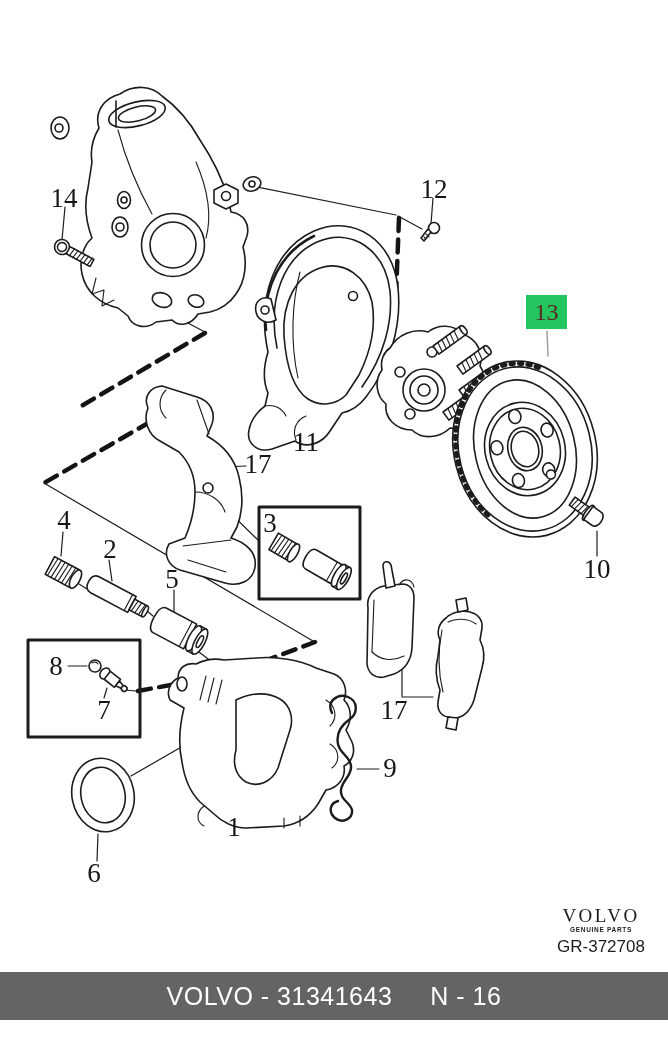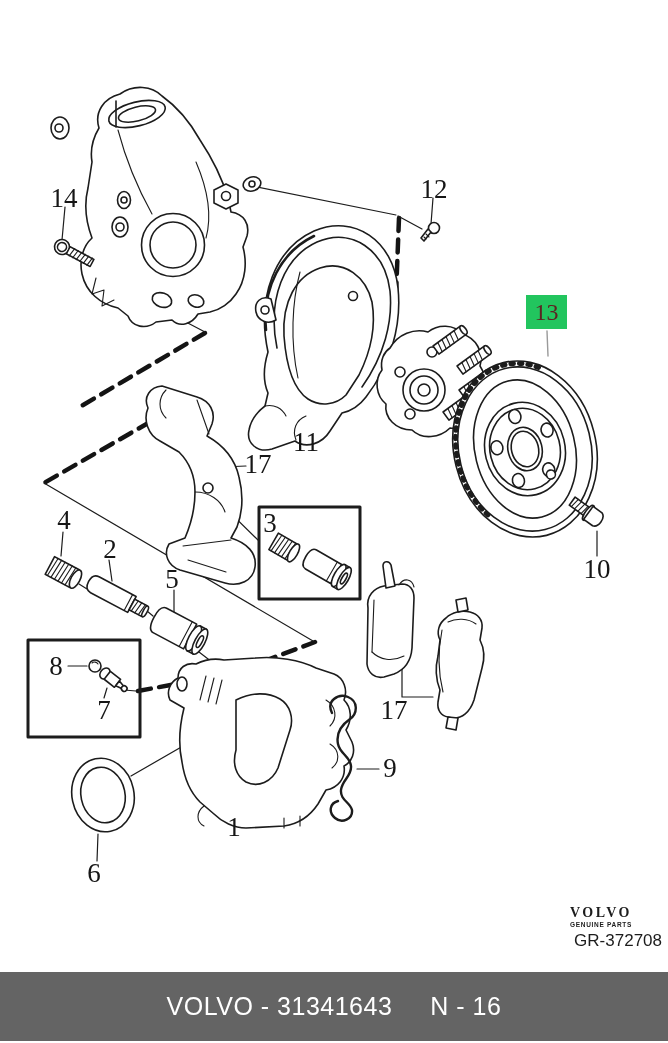--- a/index.html
+++ b/index.html
@@ -5,26 +5,26 @@
   html,body{margin:0;padding:0;background:#fff;}
   .page{position:relative;width:668px;height:1043px;background:#ffffff;overflow:hidden;
         font-family:"Liberation Sans",sans-serif;}
   svg{position:absolute;left:0;top:0;}
   .callout{position:absolute;transform:translate(-50%,-50%);
            font:27px "Liberation Serif",serif;color:#161616;line-height:1;white-space:nowrap;}
   .hl{position:absolute;left:526px;top:295px;width:41px;height:34px;
       display:flex;align-items:center;justify-content:center;
       font:24px "Liberation Serif",serif;background:#f9897f;color:#5c2422;}
   .stamp{position:absolute;left:540px;top:906px;width:122px;text-align:center;color:#1c1c1c;}
-  .stamp .brand{font-family:"Liberation Serif",serif;font-weight:bold;font-size:14px;
+  .stamp .brand{font-family:"Liberation Serif",serif;font-weight:normal;font-size:19px;
                 letter-spacing:2.5px;line-height:1.05;}
   .stamp .tagline{font-family:"Liberation Sans",sans-serif;font-weight:bold;font-size:6.5px;
                   letter-spacing:0.7px;line-height:1.2;}
-  .stamp .code{font-family:"Liberation Sans",sans-serif;font-size:17px;margin-top:4px;line-height:1.1;text-align:right;}
-  .footer{position:absolute;left:0;top:972px;width:668px;height:69px;background:#646464;color:#fff;
+  .stamp .code{font-family:"Liberation Sans",sans-serif;font-size:17px;margin-top:4px;line-height:1.1;}
+  .footer{position:absolute;left:0;top:972px;width:668px;height:48px;background:#646464;color:#fff;
           display:flex;align-items:center;justify-content:center;gap:38px;
           font-size:25px;letter-spacing:0.5px;}
   
   .d path,.d ellipse,.d circle,.d rect,.d polygon{fill:#ffffff;stroke:#1c1c1c;stroke-width:1.6;
           stroke-linecap:round;stroke-linejoin:round;}
   .d .nf{fill:none;}
   .d .leader{fill:none;stroke:#1c1c1c;stroke-width:1.2;}
   .d .dash{fill:none;stroke:#141414;stroke-width:4.5;stroke-dasharray:13 8.5;}
   .d .gray{stroke:#9a9a9a;stroke-width:1.4;fill:none;}
   .d .box{fill:none;stroke:#1c1c1c;stroke-width:3;}

